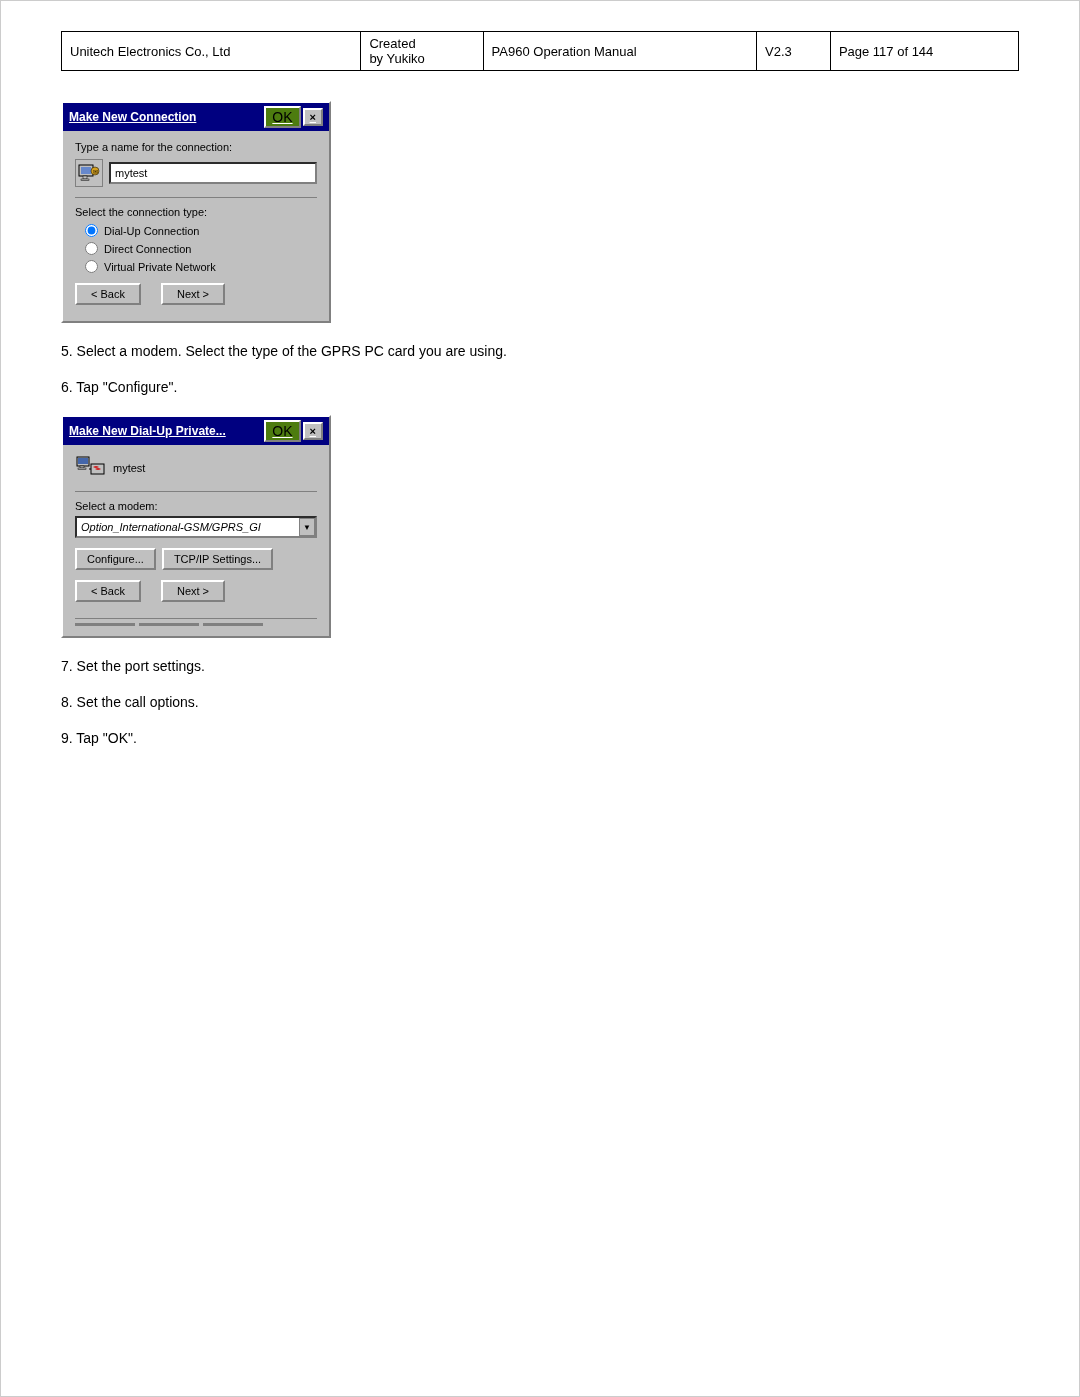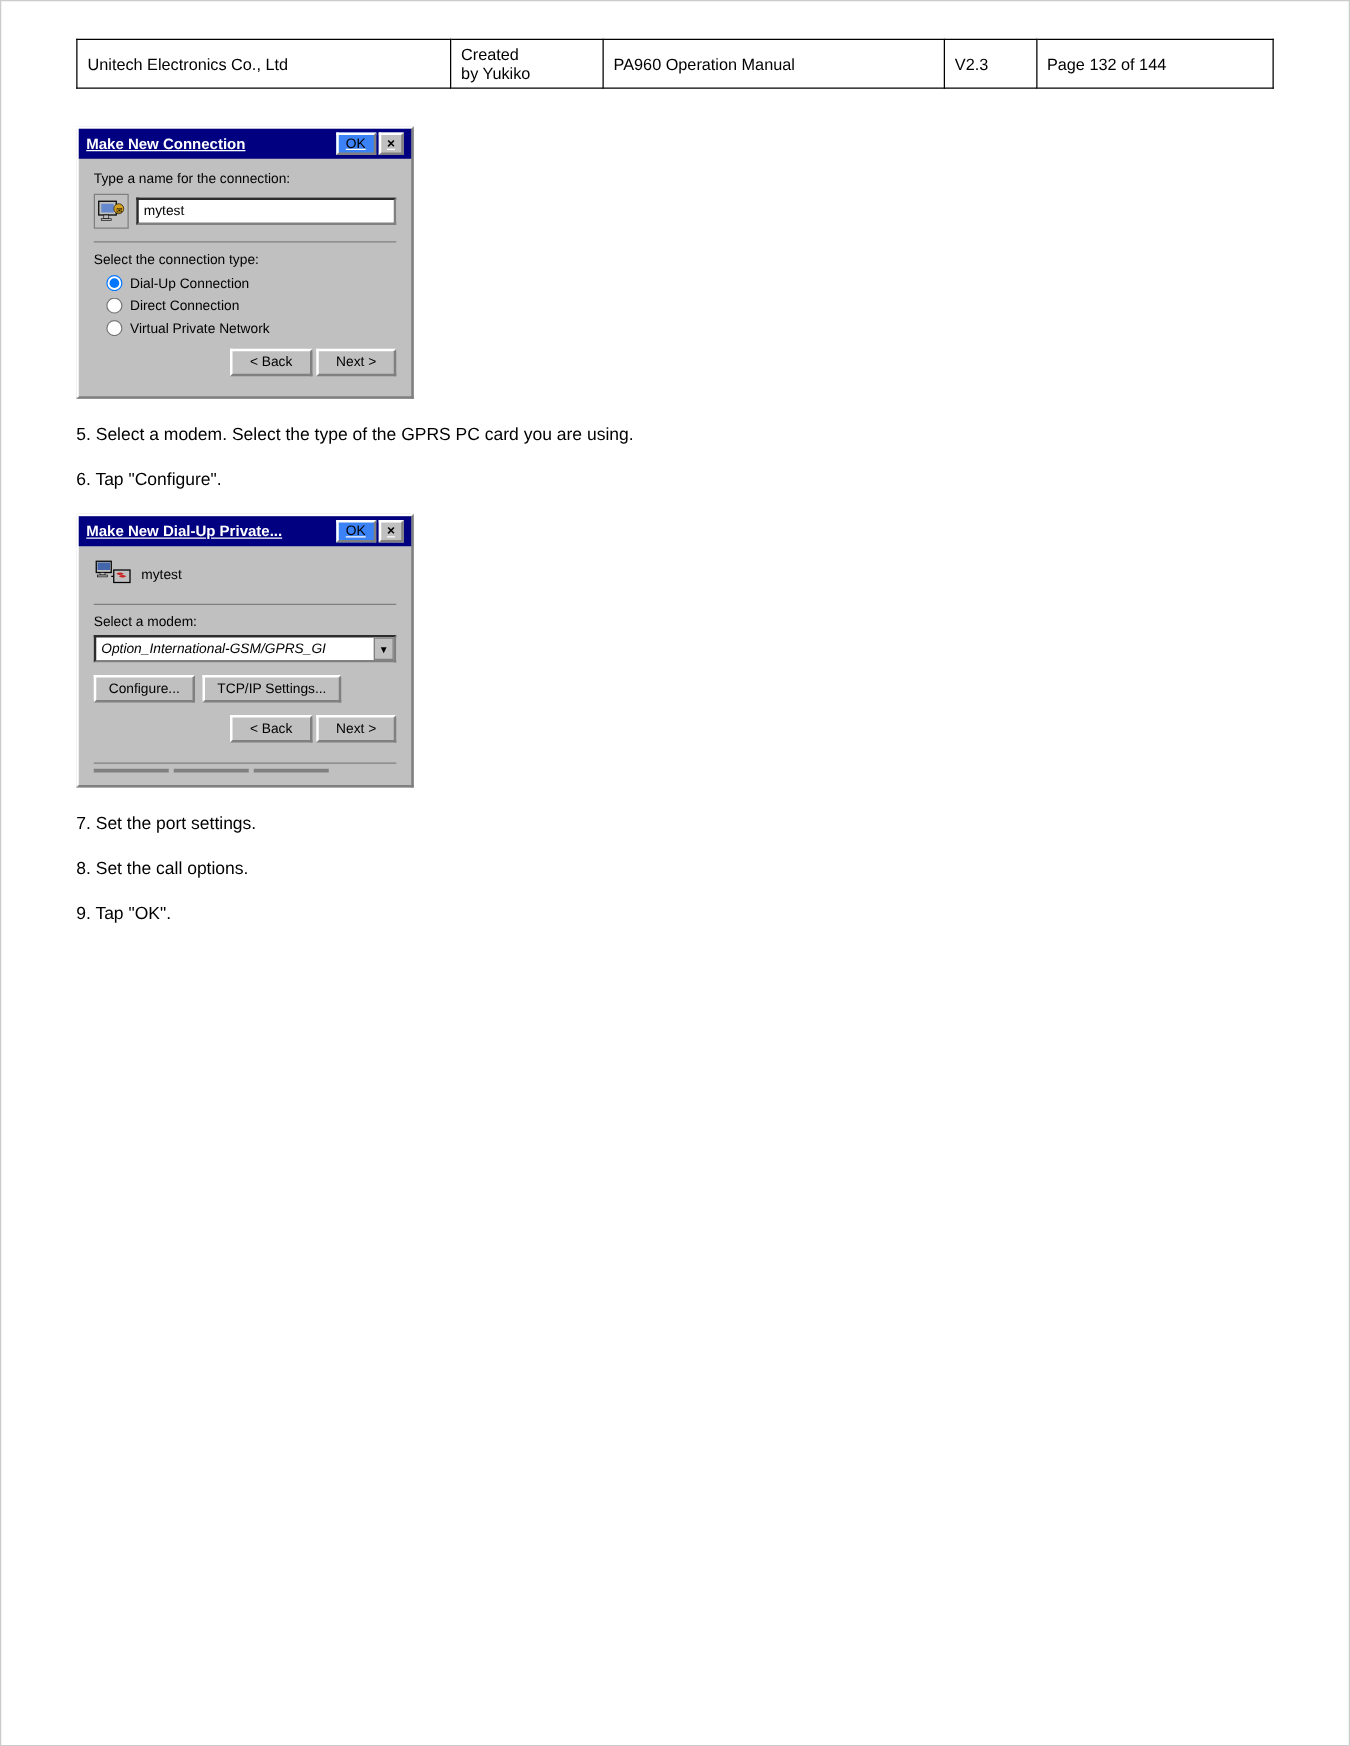--- a/index.html
+++ b/index.html
@@ -49,26 +49,26 @@
       font-size: 12px;
       font-weight: bold;
       text-decoration: underline;
     }
     .dialog-titlebar-buttons {
       display: flex;
       gap: 2px;
       align-items: center;
     }
     .dialog-ok-btn {
-      background: #3b82f6;
+      background: #4d7c0f;
       border: 2px solid #fff;
       border-right-color: #808080;
       border-bottom-color: #808080;
       color: #000;
-      font-size: 11px;
+      font-size: 14px;
       padding: 1px 6px;
       cursor: pointer;
     }
     .dialog-close-btn {
       background: #c0c0c0;
       border: 2px solid #fff;
       border-right-color: #808080;
       border-bottom-color: #808080;
       color: #000;
       font-size: 11px;
@@ -122,22 +122,22 @@
       align-items: center;
       gap: 6px;
       margin-bottom: 5px;
       font-size: 11px;
     }
     .radio-item input[type=radio] {
       margin: 0;
     }
     .dialog-buttons {
       display: flex;
-      justify-content: flex-end;
-      gap: 3px;
+      justify-content: flex-start;
+      gap: 20px;
       margin-top: 10px;
       padding-bottom: 6px;
     }
     .win-button {
       background: #c0c0c0;
       border: 2px solid #fff;
       border-right-color: #808080;
       border-bottom-color: #808080;
       padding: 3px 14px;
       font-size: 11px;
@@ -239,21 +239,21 @@
   <table class="header-table">
     <tbody>
         <tr>
       <td>Unitech Electronics Co., Ltd</td>
       <td>
         <span>Created</span><br>
         <span>by Yukiko</span>
       </td>
       <td>PA960 Operation Manual</td>
       <td>V2.3</td>
-      <td>Page 132 of 144</td>
+      <td>Page 117 of 144</td>
     </tr>
   </tbody>
     </table>
 
   <div class="dialog">
     <div class="dialog-titlebar">
       <span>Make New Connection</span>
       <div class="dialog-titlebar-buttons">
         <button class="dialog-ok-btn">OK</button>
         <button class="dialog-close-btn">×</button>

